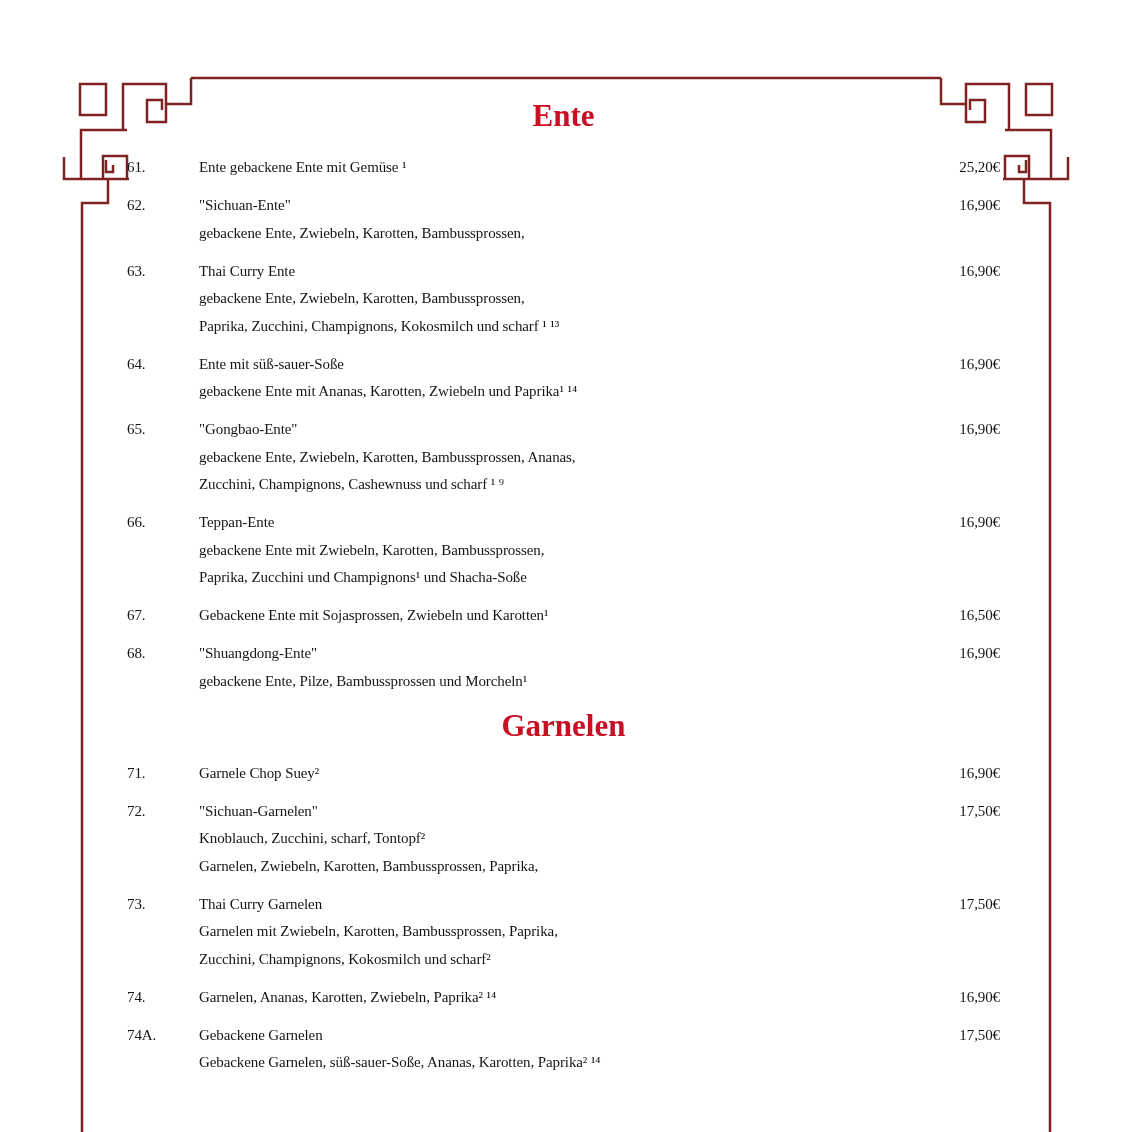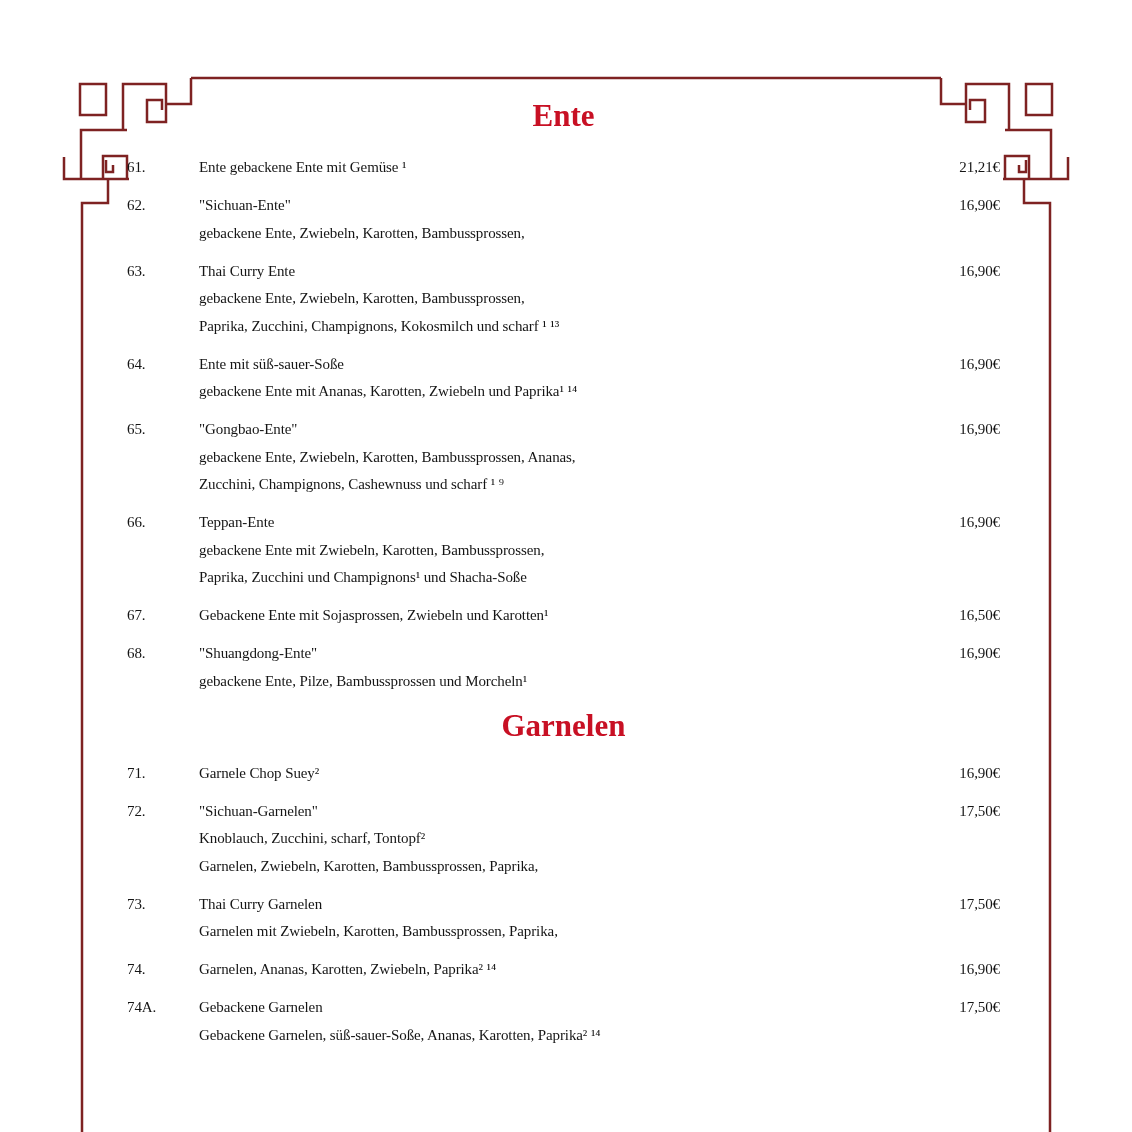--- a/index.html
+++ b/index.html
@@ -100,21 +100,21 @@
   <div class="content">
 
   <section>
     <h2 class="section-title">Ente</h2>
     <div class="items">
   <div class="item">
     <div class="no">61.</div>
     <div class="body">
       <div class="line name">Ente gebackene Ente mit Gemüse ¹</div>
     </div>
-    <div class="price">21,21€</div>
+    <div class="price">25,20€</div>
   </div>
 
   <div class="item">
     <div class="no">62.</div>
     <div class="body">
       <div class="line name">"Sichuan-Ente"</div>
     <div class="line desc">gebackene Ente, Zwiebeln, Karotten, Bambussprossen,</div>
             </div>
     <div class="price">16,90€</div>
   </div>
@@ -196,20 +196,21 @@
               <div class="line desc">Garnelen, Zwiebeln, Karotten, Bambussprossen, Paprika,</div>
             </div>
     <div class="price">17,50€</div>
   </div>
 
   <div class="item">
     <div class="no">73.</div>
     <div class="body">
       <div class="line name">Thai Curry Garnelen</div>
     <div class="line desc">Garnelen mit Zwiebeln, Karotten, Bambussprossen, Paprika,</div>
+              <div class="line desc">Zucchini, Champignons, Kokosmilch und scharf²</div>
             </div>
     <div class="price">17,50€</div>
   </div>
 
   <div class="item">
     <div class="no">74.</div>
     <div class="body">
     <div class="line desc">Garnelen, Ananas, Karotten, Zwiebeln, Paprika² ¹⁴</div>
             </div>
     <div class="price">16,90€</div>

